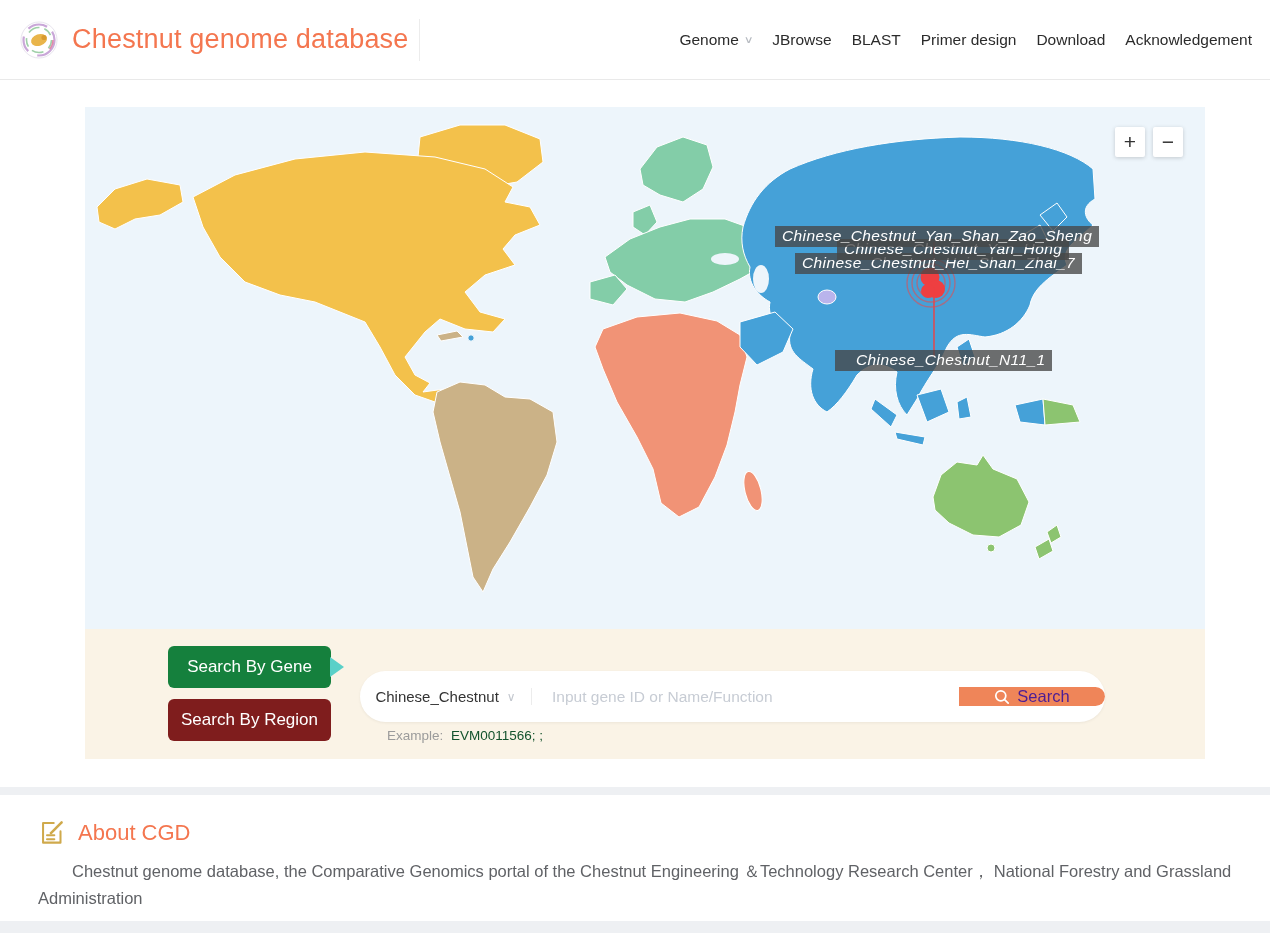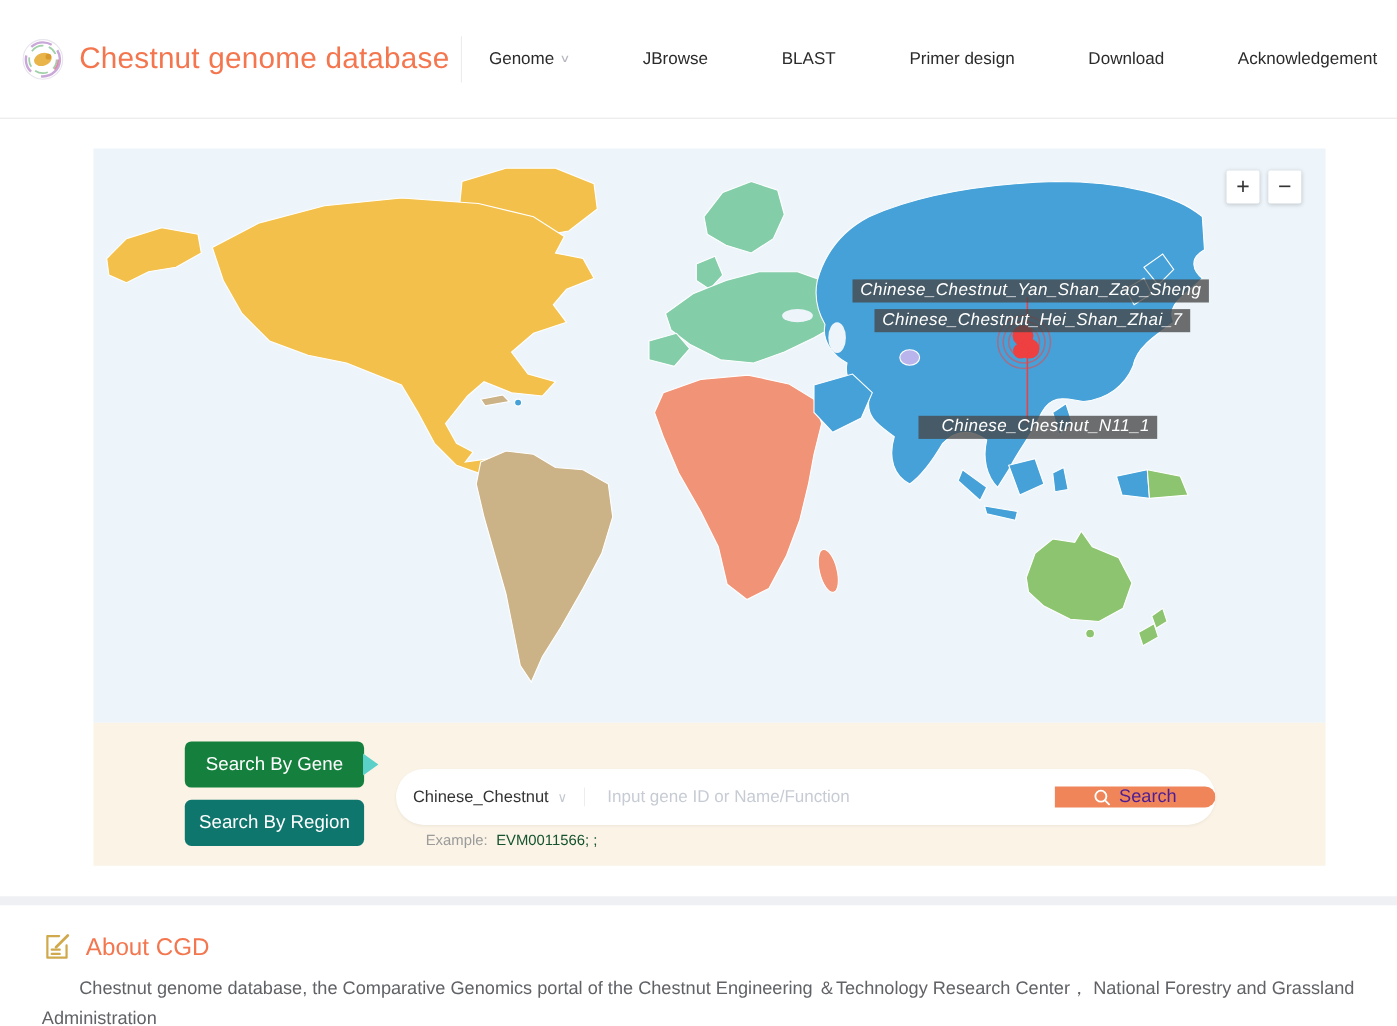--- a/index.html
+++ b/index.html
@@ -1,25 +1,25 @@
 <!DOCTYPE html>
 <html><head>
 <meta charset="utf-8">
 <style>
   * { margin:0; padding:0; box-sizing:border-box; }
   html,body { width:1270px; height:933px; overflow:hidden; background:#eef0f3;
     font-family:"Liberation Sans","DejaVu Sans",sans-serif; }
 
   
-  .header { position:relative; width:1270px; height:108px; background:#fff;
+  .header { position:relative; width:1270px; height:80px; background:#fff;
     border-bottom:1px solid #e9e9e9; display:flex; align-items:center; }
   .logo { width:38px; height:38px; margin-left:20px; flex:0 0 auto; }
   .site-title { margin-left:14px; font-size:27px; color:#f4764f; letter-spacing:.2px; white-space:nowrap; }
   .title-divider { width:1px; height:42px; background:#ececec; margin-left:10px; }
-  .nav { margin-left:auto; display:flex; align-items:center; gap:67px; padding-right:18px; }
+  .nav { margin-left:auto; display:flex; align-items:center; gap:20px; padding-right:18px; }
   .nav-item { font-size:15.5px; color:#2b2b2b; cursor:pointer; white-space:nowrap; display:flex; align-items:center; }
   .caret { font-size:10px; color:#b6bac0; margin-left:6px; transform:scaleX(1.35); }
 
   
   .main-band { width:1270px; height:707px; background:#fff; }
   .card { position:relative; width:1120px; margin-left:85px; top:27px; }
 
   
   .map-wrap { position:relative; width:1120px; height:522px; background:#edf5fb; overflow:hidden; }
   .map-svg { position:absolute; left:0; top:0; }
@@ -34,21 +34,21 @@
   .lbl-2 { left:710px; top:146px; z-index:2; }
   .lbl-3 { left:750px; top:243px; z-index:2;padding-left:21px; }
 
   
   .search-band { position:relative; width:1120px; height:130px; background:#faf3e6; }
   .side-btn { position:absolute; left:83px; width:163px; height:42px; border-radius:6px;
     color:#fff; font-size:17px; display:flex; align-items:center; justify-content:center; cursor:pointer; }
   .btn-gene { top:17px; background:#15803d; }
   .btn-gene::after { content:""; position:absolute; right:-13px; top:11px; width:0; height:0;
     border-top:10px solid transparent; border-bottom:10px solid transparent; border-left:14px solid #5ad0c8; }
-  .btn-region { top:70px; background:#0f766e; }
+  .btn-region { top:70px; background:#7f1d1d; }
   .search-bar { position:absolute; left:275px; top:42px; width:745px; height:51px; background:#fff;
     border-radius:26px; display:flex; align-items:center; box-shadow:0 1px 3px rgba(0,0,0,.06); overflow:hidden; }
   .species-select { width:172px; display:flex; align-items:center; justify-content:center;
     font-size:15px; color:#333; border-right:1px solid #ececec; cursor:pointer; white-space:nowrap; }
   .species-caret { font-size:12px; color:#c3c7ce; margin-left:8px; }
   .gene-input { flex:1; border:none; outline:none; font-size:15.5px; color:#333; padding:0 20px;
     font-family:"Liberation Sans","DejaVu Sans",sans-serif; }
   .gene-input::placeholder { color:#c7ccd4; }
   .search-btn { width:146px; border:none; background:#ef8559; color:#4c1d95; font-size:16.5px;
     border-radius:0 26px 26px 0; display:flex; align-items:center; justify-content:center; gap:7px; cursor:pointer;
@@ -160,20 +160,21 @@
         </g>
         <g fill="#ee3f41">
           <circle cx="845" cy="170" r="9.5"></circle>
           <circle cx="851" cy="182" r="9"></circle>
           <circle cx="843" cy="184" r="7"></circle>
         </g>
       </svg>
 
       <div class="map-label lbl-0">Chinese_Chestnut_Yan_Shan_Zao_Sheng</div>
       <div class="map-label lbl-2">Chinese_Chestnut_Hei_Shan_Zhai_7</div>
+      <div class="map-label lbl-1">Chinese_Chestnut_Yan_Hong</div>
       <div class="map-label lbl-3">Chinese_Chestnut_N11_1</div>
 
       <div class="zoom-ctrls">
         <div class="zoom-btn">+</div>
         <div class="zoom-btn">−</div>
       </div>
     </div>
 
     <div class="search-band">
       <div class="side-btn btn-gene">Search By Gene</div>

